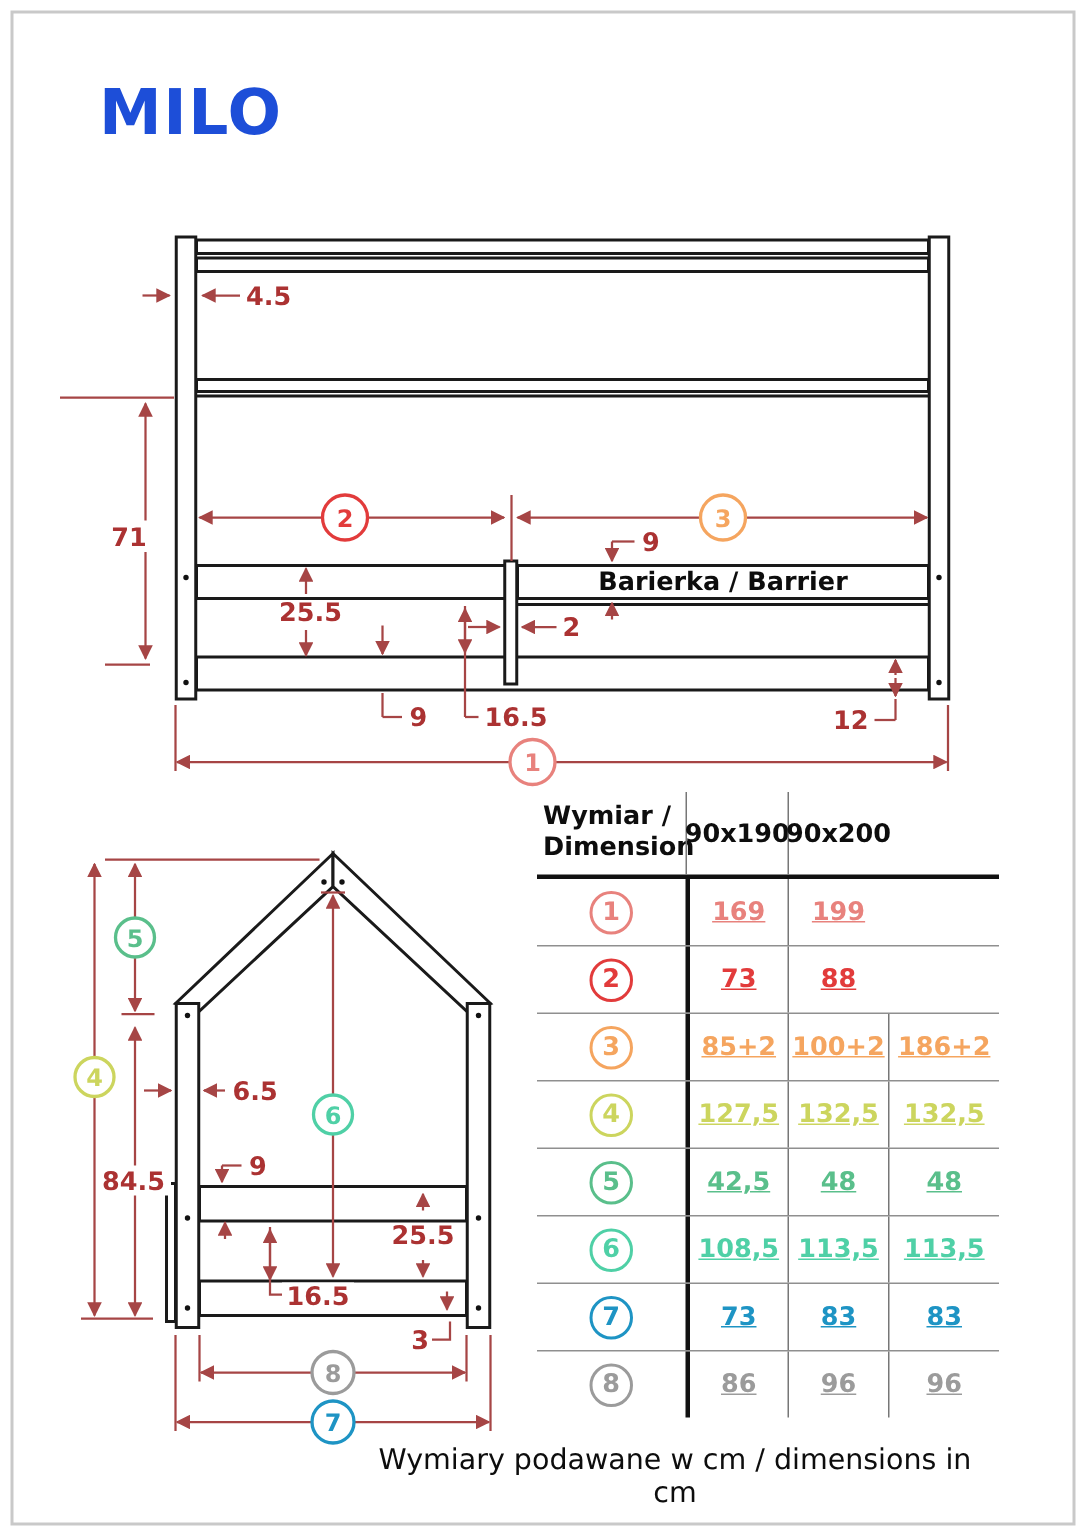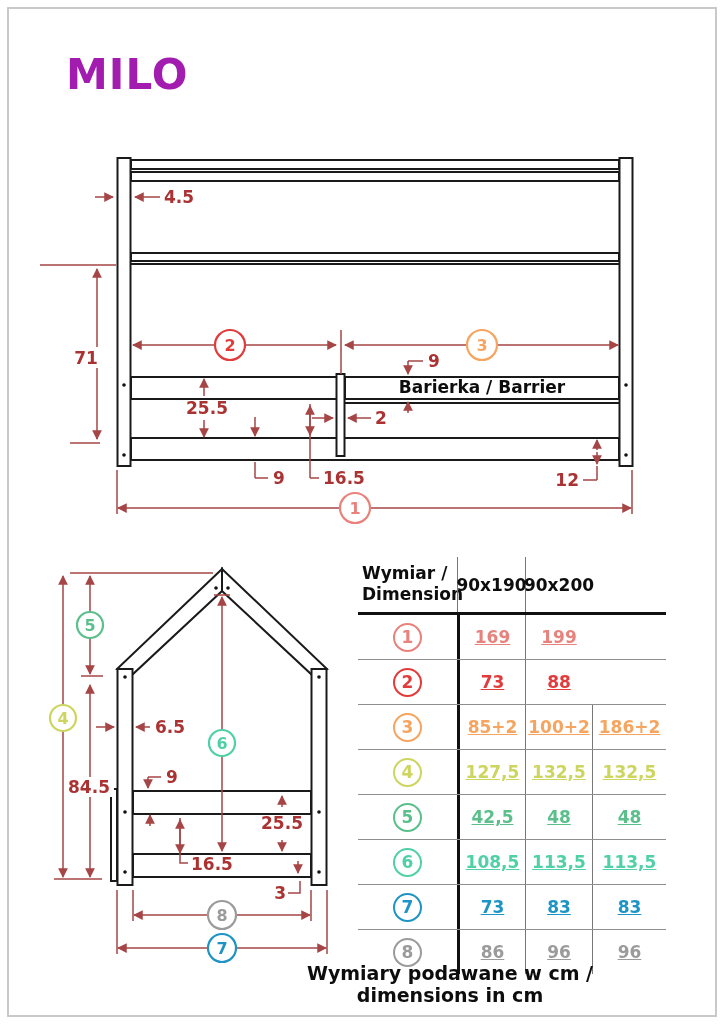--- a/index.html
+++ b/index.html
@@ -1,38 +1,38 @@
 <!DOCTYPE html>
 <html><head>
 <meta charset="utf-8">
 <style>
   html,body{margin:0;padding:0;background:#fff;}
   #page{position:relative;width:724px;height:1024px;background:#fff;overflow:hidden;
         font-family:"DejaVu Sans","Liberation Sans",sans-serif;}
   #frame{position:absolute;left:7px;top:7px;right:7px;bottom:7px;border:2px solid #c9c9c9;}
-  #title{position:absolute;left:66px;top:50px;font-size:42px;font-weight:bold;color:#a21caf;letter-spacing:1px;}
+  #title{position:absolute;left:66px;top:50px;font-size:42px;font-weight:bold;color:#1d4ed8;letter-spacing:1px;}
   #footer{position:absolute;left:250px;top:962px;width:400px;text-align:center;
-          font-size:19px;font-weight:bold;color:#0d0d0d;}
+          font-size:19px;font-weight:normal;color:#0d0d0d;}
   svg{position:absolute;overflow:visible;}
   #svg-side{left:0;top:140px;}
   #svg-front{left:0;top:555px;}
   svg text{font-family:"DejaVu Sans","Liberation Sans",sans-serif;font-weight:bold;}
   .struct{stroke:#1a1a1a;stroke-width:2;fill:#fff;}
   .sline{stroke:#1a1a1a;stroke-width:2;fill:none;}
   .dot{fill:#111;stroke:none;}
   .dline{stroke:#a64545;stroke-width:1.5;fill:none;}
   .dtext{fill:#ab3232;font-size:17px;}
   .mid{text-anchor:middle;}
   .endt{text-anchor:end;}
   .refc{fill:#fff;stroke-width:2.2;}
   .reft{font-size:16px;text-anchor:middle;}
   .btext{fill:#0d0d0d;font-size:17px;text-anchor:middle;}
   .wbg{fill:#fff;stroke:none;}
   
-  #dim-table{position:absolute;left:358px;top:528px;width:308px;margin-top:29px;}
+  #dim-table{position:absolute;left:358px;top:528px;width:308px;}
   .t-head,.t-row{display:grid;grid-template-columns:99px 68px 67px 74px;}
   .t-head{height:55px;border-bottom:3px solid #111;}
   .t-corner{font-size:17px;font-weight:bold;color:#0d0d0d;line-height:21px;padding:6px 0 0 4px;}
   .t-corner span{display:block;}
   .t-colh{font-size:17px;font-weight:bold;color:#0d0d0d;display:flex;align-items:center;justify-content:center;}
   .c2{border-left:3px solid #111;}
   .c3{border-left:1.5px solid #777;}
   .t-row{height:44px;border-bottom:1.5px solid #8f8f8f;}
   .t-row:last-child{border-bottom:none;}
   .t-cell{display:flex;align-items:center;justify-content:center;}

